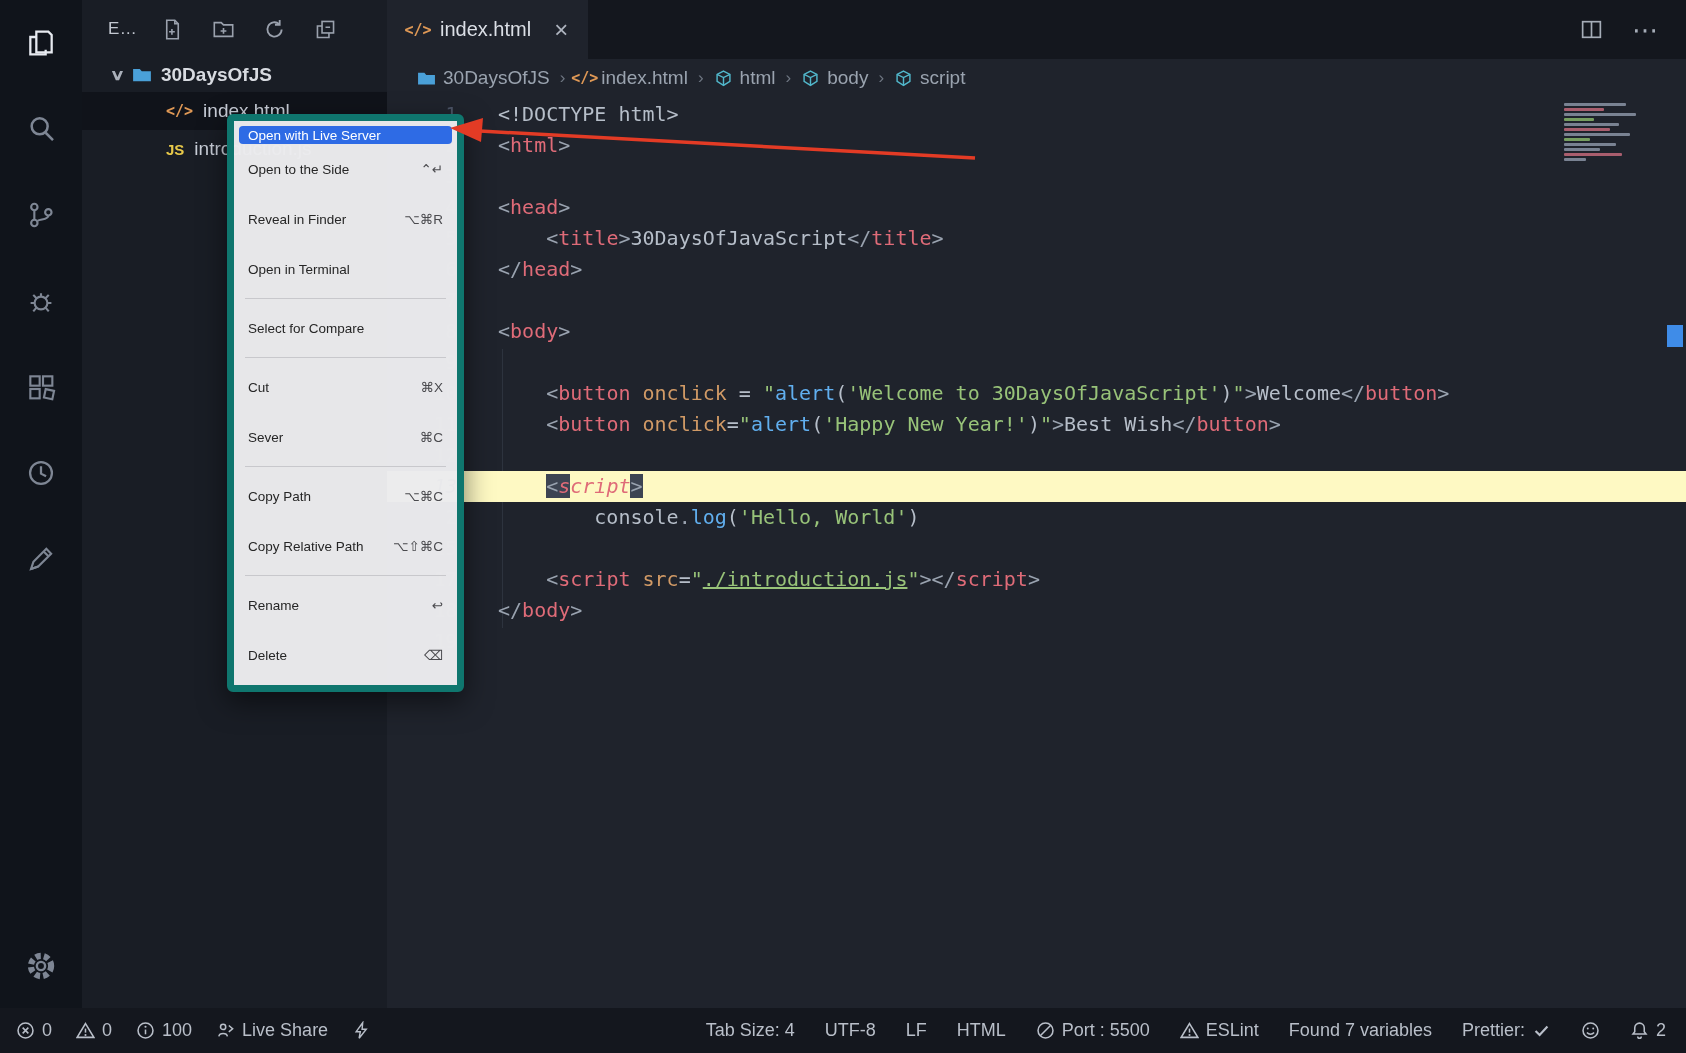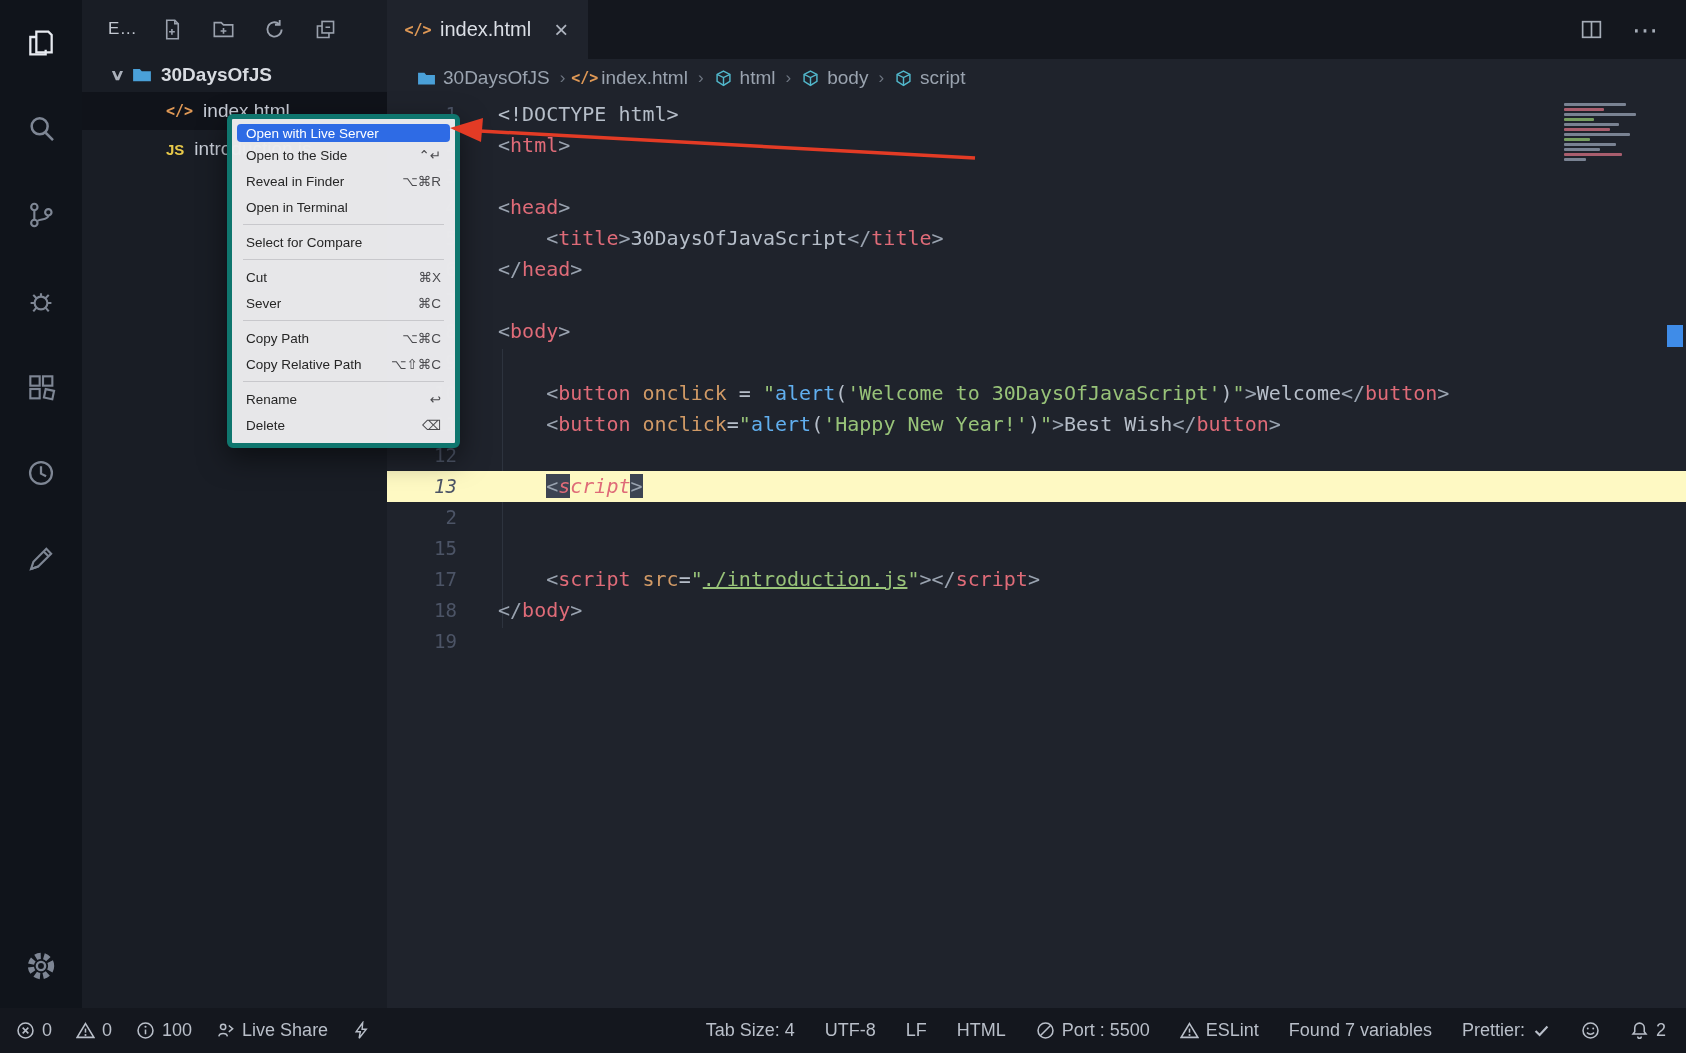--- a/index.html
+++ b/index.html
@@ -62,24 +62,24 @@
   .w{color:#b6bec9}.p{color:#9aa3b0}.t{color:#df6b78}.a{color:#d19a66}
   .s{color:#98c379}.f{color:#61afef}.u{color:#98c379;text-decoration:underline;}
   .hl{background:#3d4452;}
   .indent-guide{position:absolute;left:115px;top:252px;width:1px;height:279px;background:#2d333e;}
   .minimap{position:absolute;top:6px;right:25px;width:97px;}
   .mm-bar{height:3px;margin-bottom:2px;border-radius:1px;opacity:.85;}
   .overview-marker{position:absolute;right:3px;top:228px;width:16px;height:22px;background:#3f8ce8;}
 
   
   .context-menu{position:absolute;left:227px;top:114px;width:223px;z-index:50;
-                background:rgba(236,236,238,.98);border:5px solid #0f766e;border-radius:6px;
+                background:rgba(236,236,238,.98);border:7px solid #0f766e;border-radius:6px;
                 box-shadow:0 10px 28px rgba(0,0,0,.5);padding:5px 0;color:#262626;}
   .cm-item{height:18px;display:flex;align-items:center;justify-content:space-between;
-           padding:4px 14px;font-size:13.5px;cursor:pointer;white-space:nowrap;}
+           padding:16px 14px;font-size:13.5px;cursor:pointer;white-space:nowrap;}
   .cm-item.active{background:#2e6be5;color:#fff;margin:0 5px;padding:0 9px;border-radius:4px;}
   .cm-short{color:#4a4a4e;margin-left:18px;}
   .cm-item.active .cm-short{color:#e9efff;}
   .cm-sep{height:1px;background:#c8c8cc;margin:4px 11px;}
 
   
   .annotation{position:absolute;left:973px;top:97px;width:326px;height:180px;z-index:55;
               border:3px solid #e33b25;color:#e33b25;font-size:21.5px;line-height:29px;
               text-align:center;padding-top:4px;}
   .arrow-svg{position:absolute;left:0;top:0;z-index:60;pointer-events:none;}
@@ -346,20 +346,21 @@
             <div class="cl">
               <span class="num">12</span>
               <span class="txt"></span>
             </div>
             <div class="cl cur">
               <span class="num">13</span>
               <span class="txt"><span class="w">    </span><span class="p hl">&lt;</span><span class="t hl">s</span><span class="t">cript</span><span class="p hl">&gt;</span></span>
             </div>
             <div class="cl">
               <span class="num">2</span>
+              <span class="txt"><span class="w">        </span><span class="w">console</span><span class="p">.</span><span class="f">log</span><span class="w">(</span><span class="s">'Hello, World'</span><span class="w">)</span></span>
             </div>
             <div class="cl">
               <span class="num">15</span>
               <span class="txt"></span>
             </div>
             <div class="cl">
               <span class="num">17</span>
               <span class="txt"><span class="w">    </span><span class="p">&lt;</span><span class="t">script</span><span class="w"> </span><span class="a">src</span><span class="w">=</span><span class="s">"</span><span class="u">./introduction.js</span><span class="s">"</span><span class="p">&gt;</span><span class="p">&lt;/</span><span class="t">script</span><span class="p">&gt;</span></span>
             </div>
             <div class="cl">

